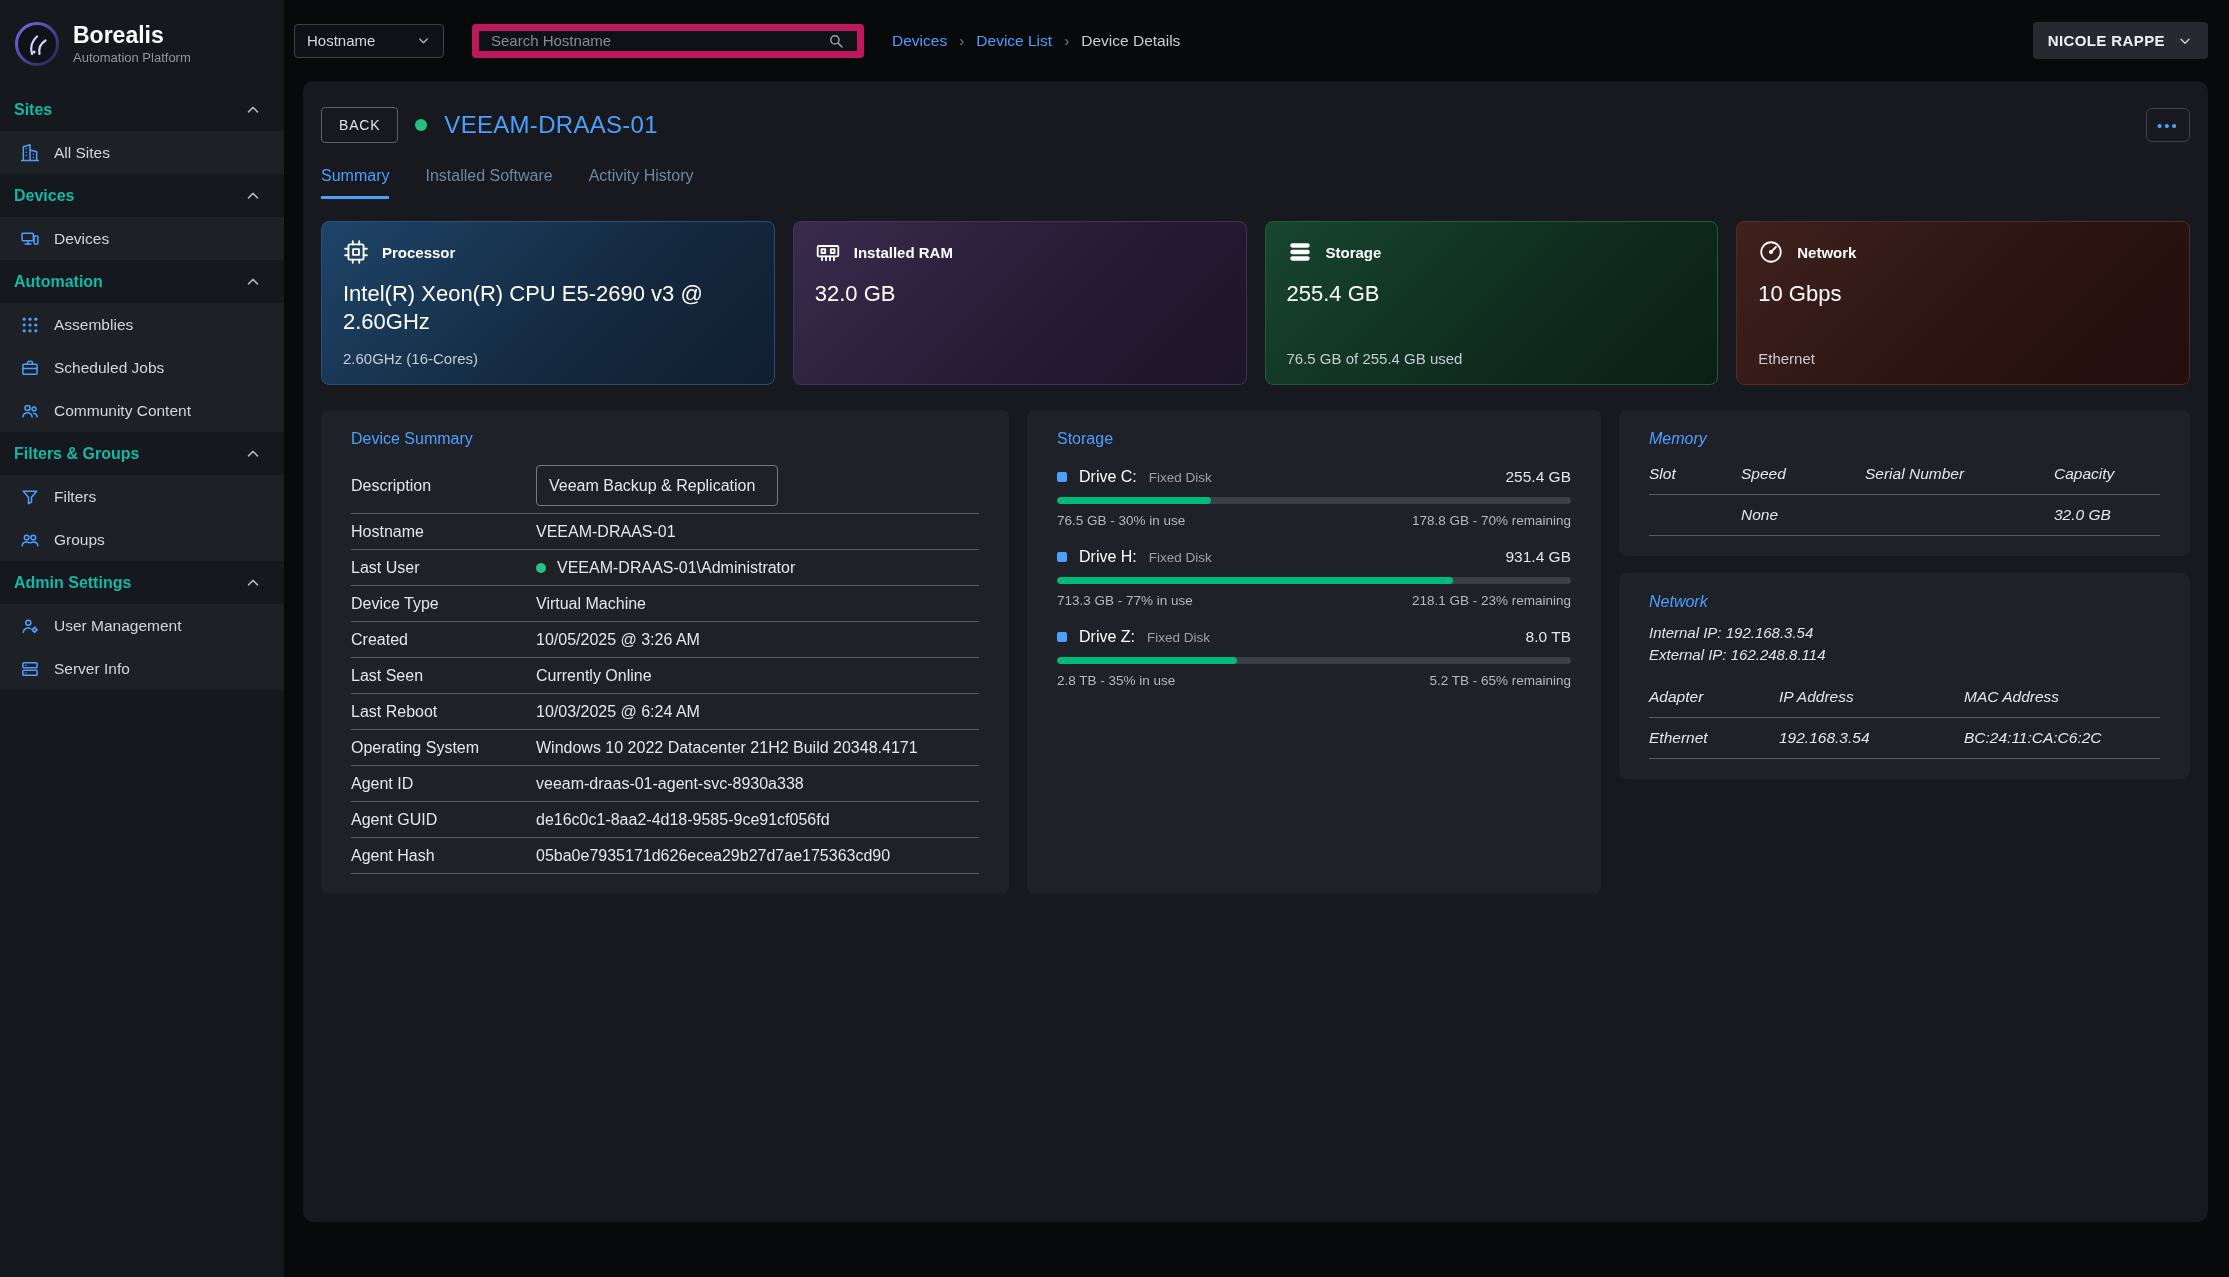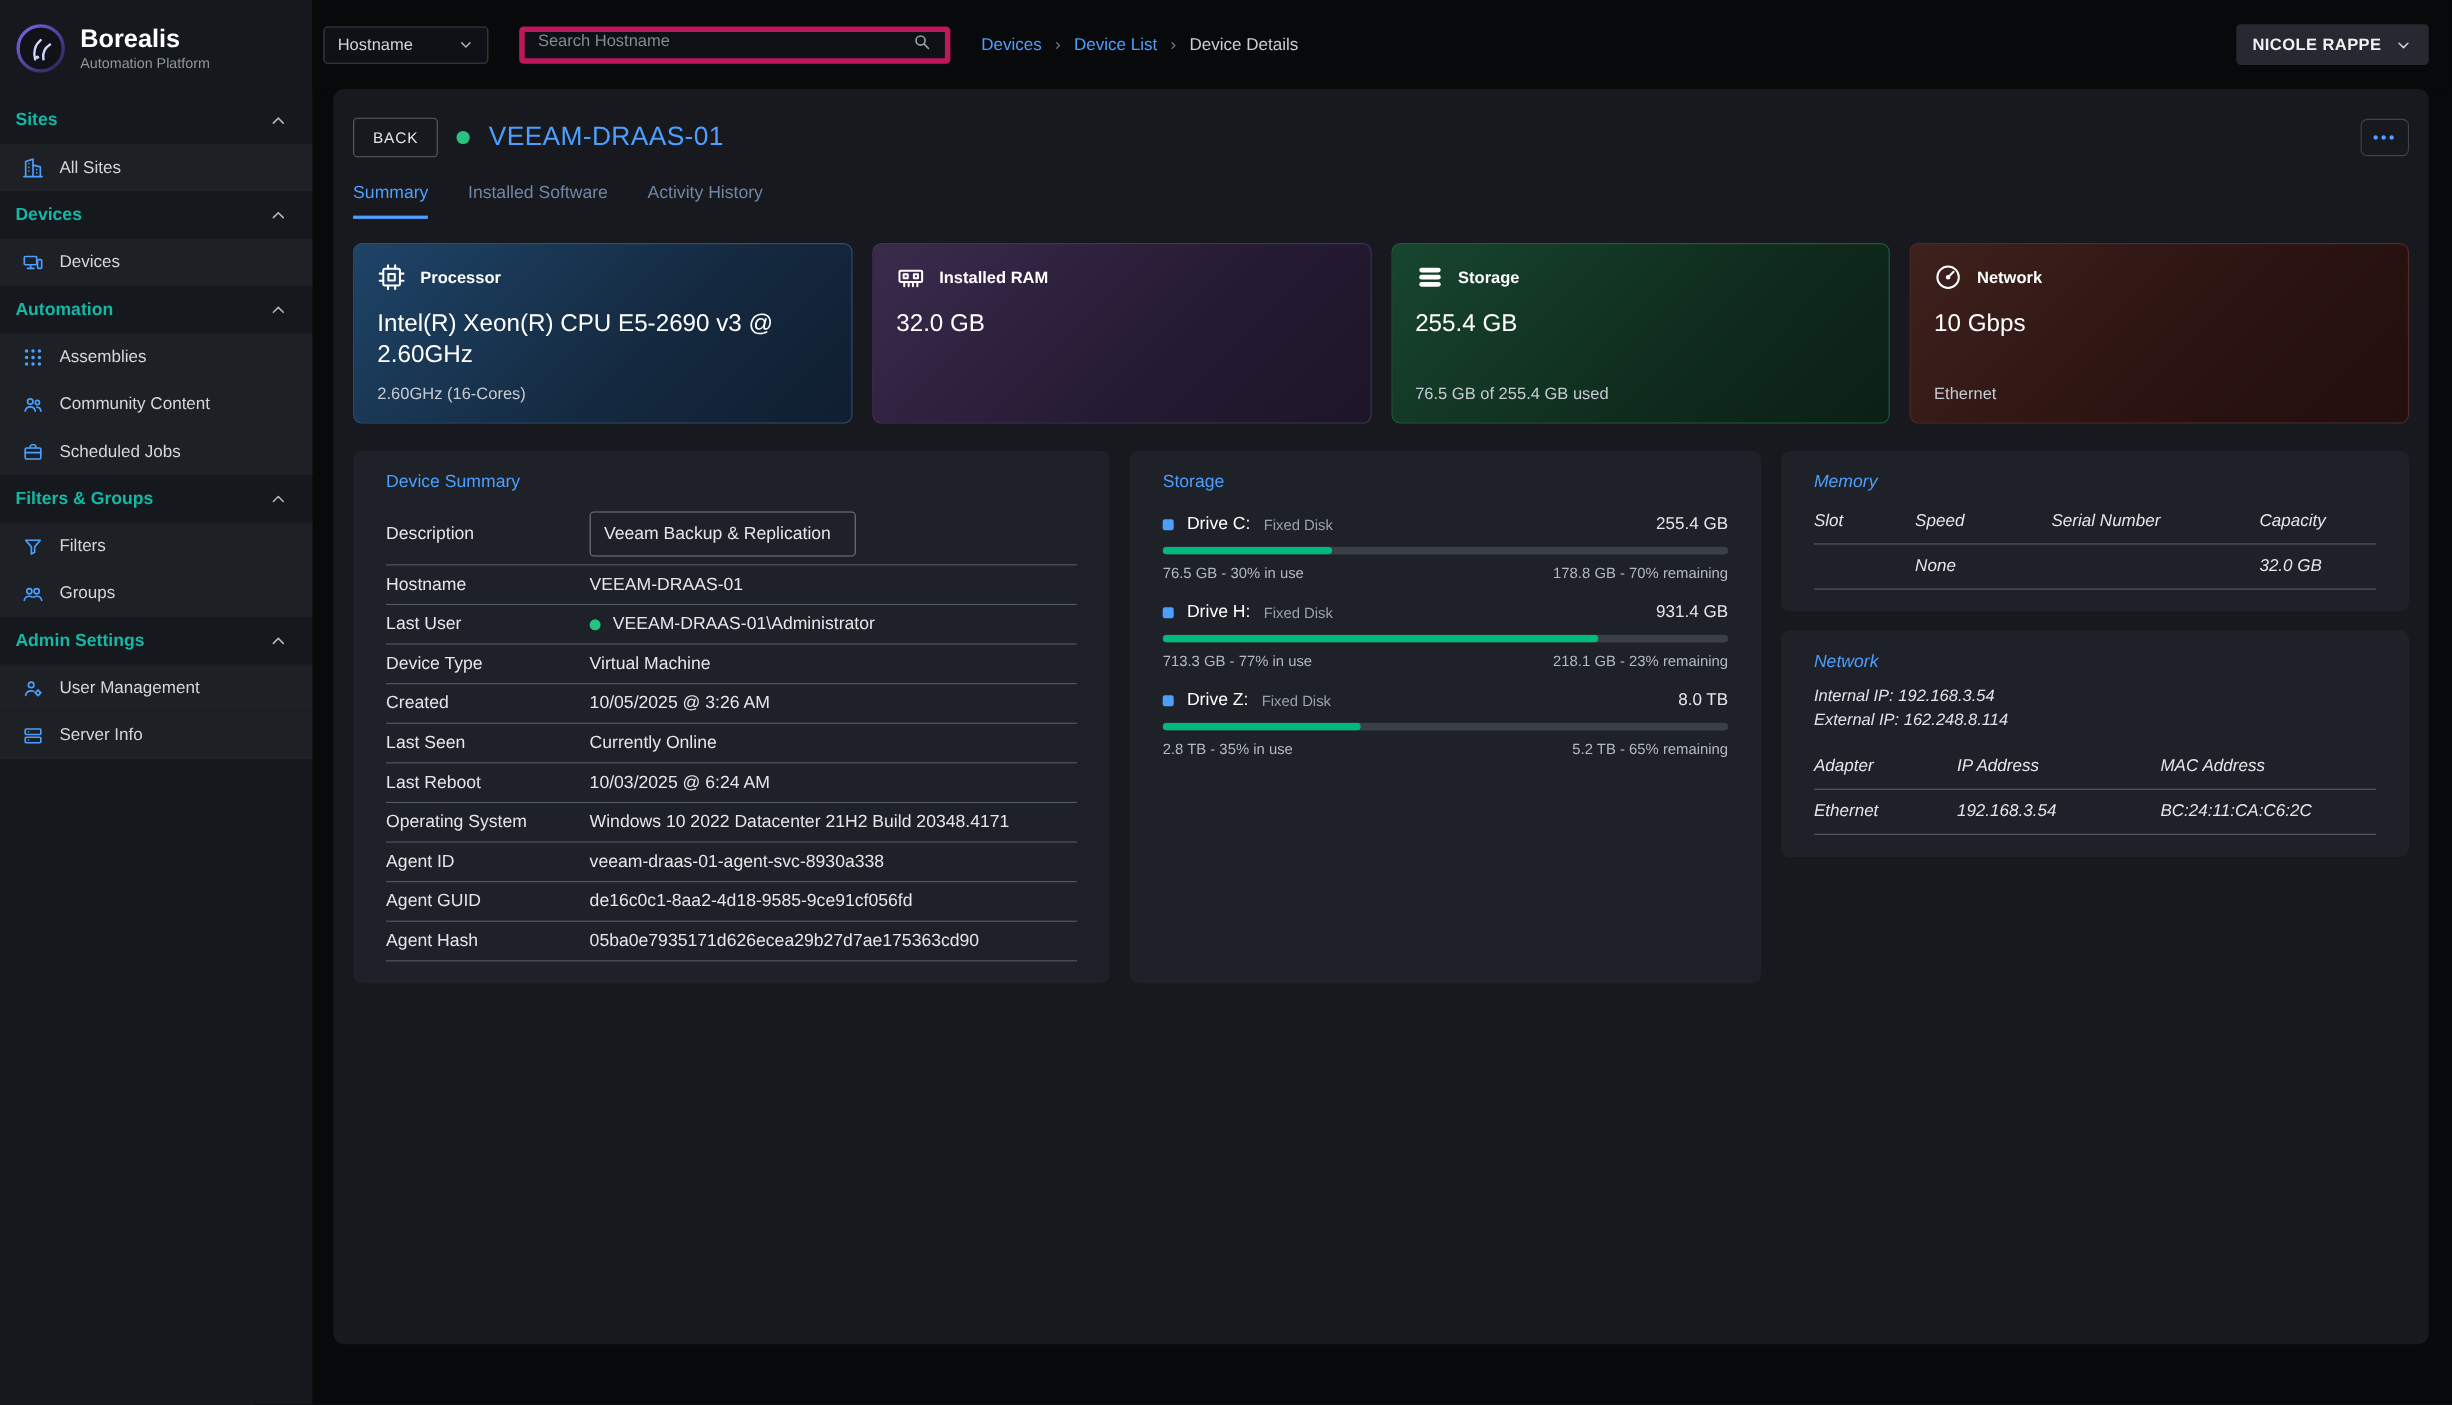--- a/index.html
+++ b/index.html
@@ -24,22 +24,22 @@
   .nav-item { display:flex; align-items:center; gap:14px; height:43px; padding:0 20px;
     background:#1d2126; color:#d3d7dc; font-size:15.5px; cursor:pointer; }
   .nav-item .ic { color:#4d9fff; flex:0 0 auto; }
 
   
   .topbar { position:absolute; left:284px; top:0; right:0; height:81px;
     display:flex; align-items:center; gap:28px; padding:0 21px 0 10px; background:#08090b; }
   .select-box { width:150px; height:34px; border:1px solid #3e434a; border-radius:4px;
     background:#0e1116; display:flex; align-items:center; justify-content:space-between;
     padding:0 12px; font-size:15px; color:#d3d7dc; cursor:pointer; }
-  .search-box { width:392px; height:34px; border:5px solid #be185d; border-radius:4px;
-    background:#0e1116; display:flex; align-items:flex-start; padding:0 12px; }
+  .search-box { width:392px; height:34px; border:7px solid #be185d; border-radius:4px;
+    background:#0e1116; display:flex; align-items:center; padding:0 12px; }
   .search-box input { flex:1; background:transparent; border:none; outline:none;
     color:#d3d7dc; font-size:15px; font-family:inherit; }
   .search-box input::placeholder { color:#848b94; }
   .search-box .ic { color:#9aa0a8; }
   .breadcrumb { display:flex; align-items:center; gap:12px; font-size:15.5px; }
   .breadcrumb .link { color:#4d9fff; cursor:pointer; }
   .breadcrumb .sep { color:#7a8089; }
   .breadcrumb .current { color:#c9ced4; }
   .user-chip { margin-left:auto; height:37px; background:#26292f; border-radius:4px;
     display:flex; align-items:center; gap:12px; padding:0 15px; font-size:15px;
@@ -202,37 +202,37 @@
             <circle cx="5" cy="19" r="1.9"></circle>
             <circle cx="12" cy="19" r="1.9"></circle>
             <circle cx="19" cy="19" r="1.9"></circle>
           </svg>
       </span>
       <span>Assemblies</span>
     </div>
     <div class="nav-item">
       <span class="ic">
         <svg width="20" height="20" viewBox="0 0 24 24" fill="none" stroke="currentColor" stroke-width="1.8" stroke-linecap="round" stroke-linejoin="round">
+            <rect x="3.5" y="7.5" width="17" height="12" rx="1.5"></rect>
+            <path d="M9 7.5V6a2 2 0 0 1 2-2h2a2 2 0 0 1 2 2v1.5"></path>
+            <path d="M3.5 12.5h17"></path>
+          </svg>
+      </span>
+      <span>Scheduled Jobs</span>
+    </div>
+    <div class="nav-item">
+      <span class="ic">
+        <svg width="20" height="20" viewBox="0 0 24 24" fill="none" stroke="currentColor" stroke-width="1.8" stroke-linecap="round" stroke-linejoin="round">
             <circle cx="9" cy="8.5" r="3"></circle>
             <path d="M3.5 19c.5-3 2.7-4.8 5.5-4.8s5 1.8 5.5 4.8"></path>
             <circle cx="16.8" cy="9.5" r="2.3"></circle>
             <path d="M16.3 14.6c2.3.2 4 1.9 4.4 4.4"></path>
           </svg>
       </span>
       <span>Community Content</span>
-    </div>
-    <div class="nav-item">
-      <span class="ic">
-        <svg width="20" height="20" viewBox="0 0 24 24" fill="none" stroke="currentColor" stroke-width="1.8" stroke-linecap="round" stroke-linejoin="round">
-            <rect x="3.5" y="7.5" width="17" height="12" rx="1.5"></rect>
-            <path d="M9 7.5V6a2 2 0 0 1 2-2h2a2 2 0 0 1 2 2v1.5"></path>
-            <path d="M3.5 12.5h17"></path>
-          </svg>
-      </span>
-      <span>Scheduled Jobs</span>
     </div>
 
     <div class="nav-section-header">
       <span>Filters &amp; Groups</span>
       <span class="chev">
         <svg width="18" height="18" viewBox="0 0 24 24" fill="none" stroke="currentColor" stroke-width="2" stroke-linecap="round" stroke-linejoin="round">
             <path d="M6 14.5l6-6 6 6"></path>
           </svg>
       </span>
     </div>

